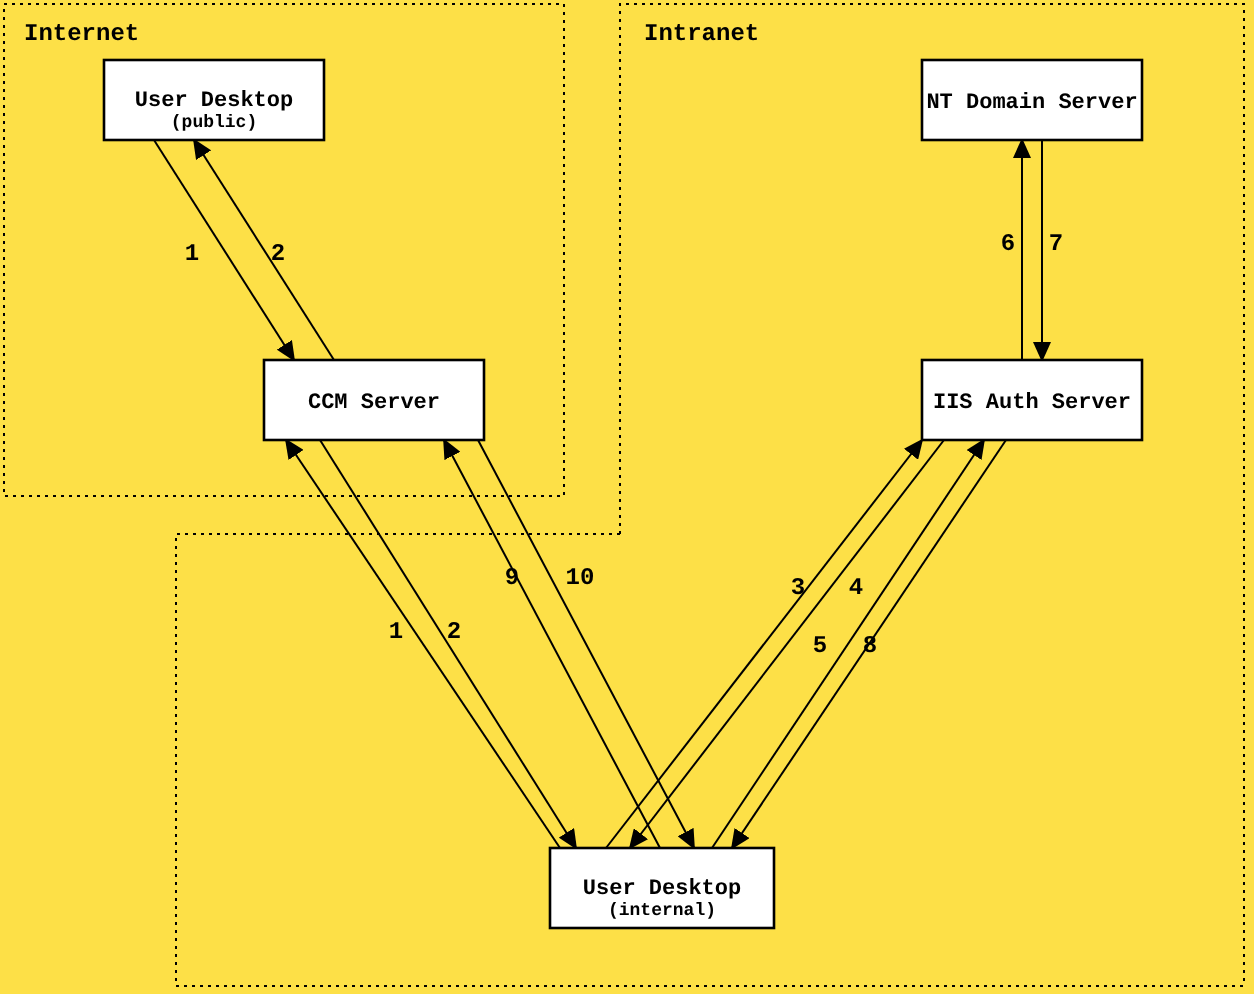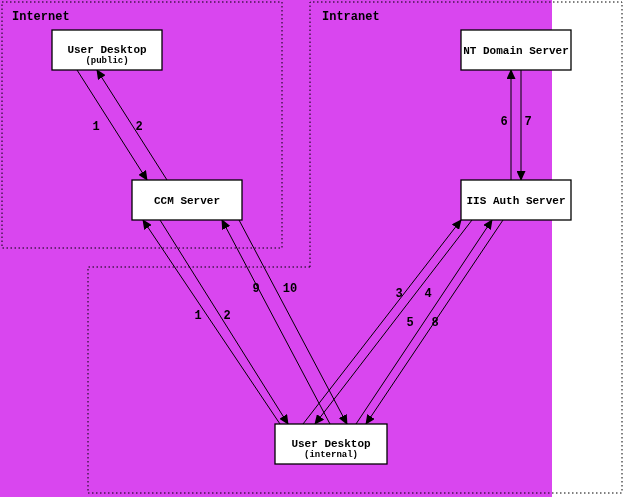--- a/index.html
+++ b/index.html
@@ -2,23 +2,23 @@
 <html><head>
 <meta charset="utf-8">
 <style>
   html, body {
     margin: 0;
     padding: 0;
     background: #ffffff;
   }
   #stage {
     position: relative;
-    width: 552px;
+    width: 627px;
     height: 497px;
-    background: #d946ef;
+    background: #fde047;
     font-family: "Liberation Mono", "DejaVu Sans Mono", monospace;
   }
   svg text {
     font-family: "Liberation Mono", "DejaVu Sans Mono", monospace;
     font-weight: bold;
     fill: #000000;
   }
   .zone-label   { font-size: 12px; }
   .node-title   { font-size: 11px; }
   .node-sub     { font-size: 9px;  }

